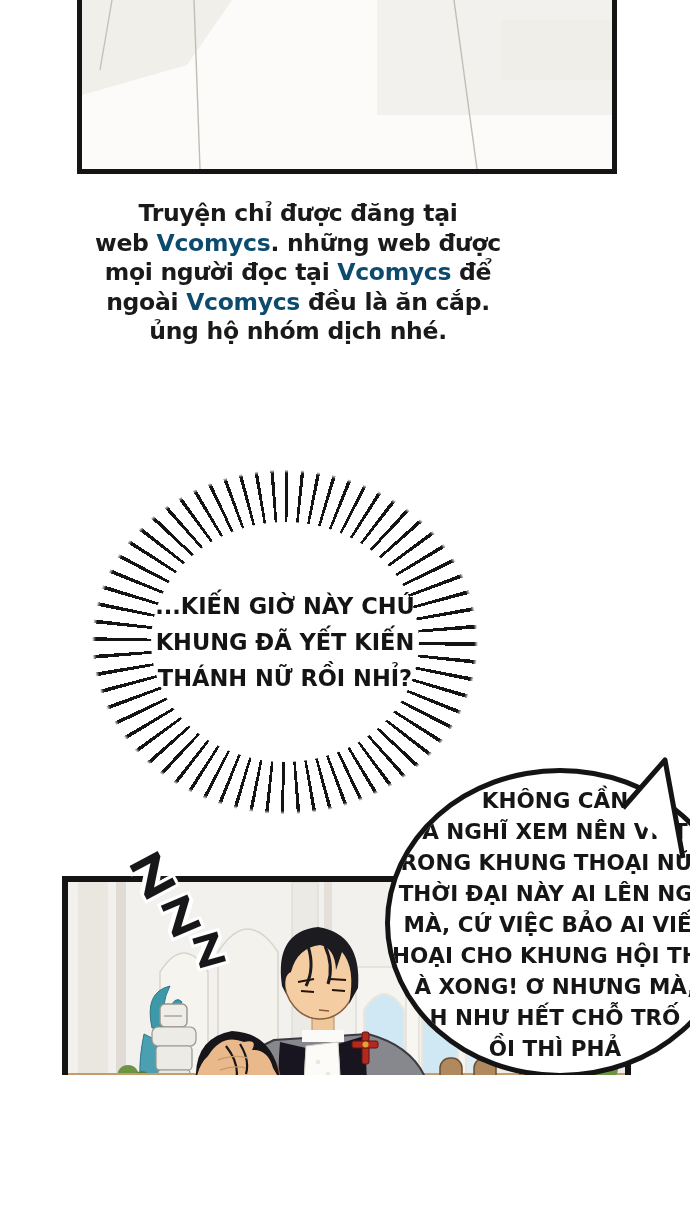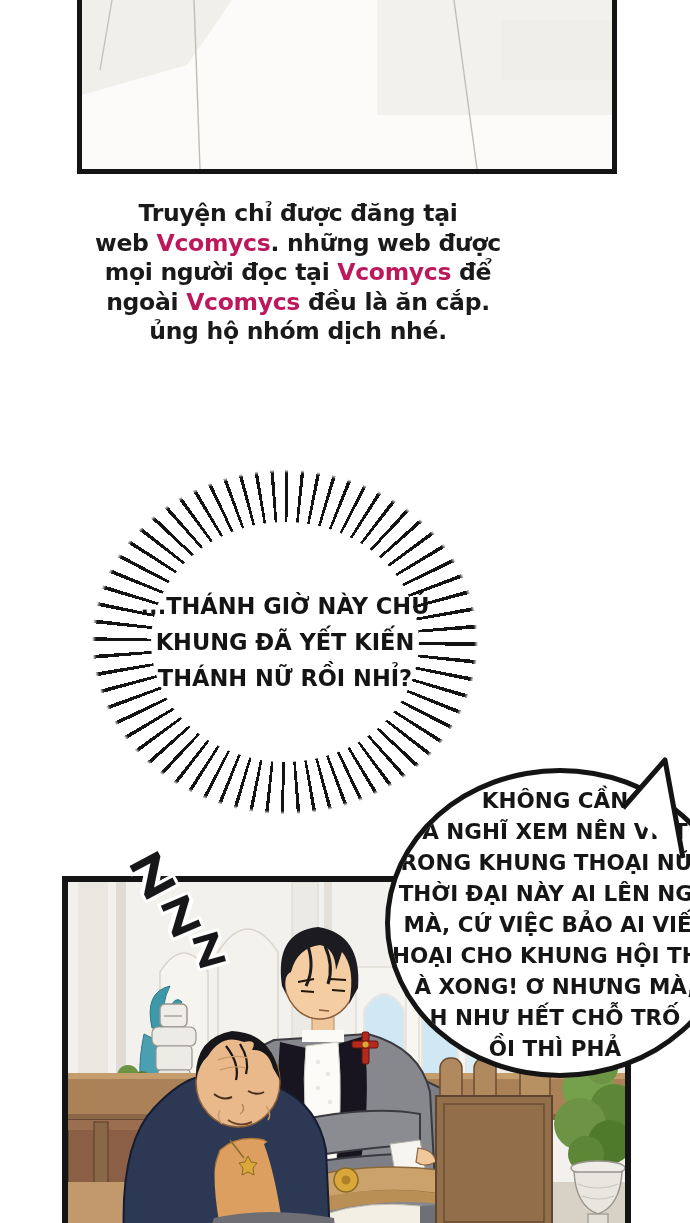--- a/index.html
+++ b/index.html
@@ -1,27 +1,27 @@
 <!DOCTYPE html>
 <html><head>
 <meta charset="utf-8">
 <style>
   html,body{margin:0;padding:0;background:#ffffff;}
-  .canvas{position:relative;width:690px;height:1223px;overflow:hidden;background:#ffffff;
+  .canvas{position:relative;width:690px;height:1075px;overflow:hidden;background:#ffffff;
           font-family:"DejaVu Sans",sans-serif;}
 
   
   .top-panel{position:absolute;left:77px;top:0;width:530px;height:169px;
              border:5px solid #141414;border-top:none;background:#fcfbf9;z-index:1;}
   .top-panel svg{display:block;}
 
   
   .note{position:absolute;left:38px;top:199px;width:520px;text-align:center;z-index:1;
         font-size:23.5px;font-weight:700;line-height:29.5px;color:#1a1a1a;letter-spacing:-.3px;}
-  .note span[data-tone="red"]{color:#be185d;}
+  .note span[data-tone="red"]{color:#0c4a6e;}
 
   
   .burst{position:absolute;left:88px;top:466px;width:394px;height:352px;z-index:1;}
   .burst-spikes{position:absolute;inset:0;border-radius:50%;
     background:repeating-conic-gradient(#141414 0deg 1.15deg,transparent 1.15deg 5.3deg);
     -webkit-mask-image:radial-gradient(closest-side,transparent 0 65%,#000 67% 96%,transparent 98%);
     mask-image:radial-gradient(closest-side,transparent 0 65%,#000 67% 96%,transparent 98%);}
   .burst-body{position:absolute;left:50%;top:50%;width:268px;height:240px;transform:translate(-50%,-50%);
     border-radius:50%;background:#ffffff;}
   .burst-text{position:absolute;inset:0;display:flex;flex-direction:column;align-items:center;
@@ -69,21 +69,21 @@
     <div><span data-tone="ink">web </span><span data-tone="red">Vcomycs</span><span data-tone="ink">. những web được</span></div>
     <div><span data-tone="ink">mọi người đọc tại </span><span data-tone="red">Vcomycs</span><span data-tone="ink"> để</span></div>
     <div><span data-tone="ink">ngoài </span><span data-tone="red">Vcomycs</span><span data-tone="ink"> đều là ăn cắp.</span></div>
     <div><span data-tone="ink">ủng hộ nhóm dịch nhé.</span></div>
   </div>
 
   <div class="burst">
     <div class="burst-spikes"></div>
     <div class="burst-body"></div>
     <div class="burst-text">
-      <div>...THÁNH GIỜ NÀY CHÚ</div>
+      <div>...KIẾN GIỜ NÀY CHÚ</div>
       <div>KHUNG ĐÃ YẾT KIẾN</div>
       <div>THÁNH NỮ RỒI NHỈ?</div>
     </div>
   </div>
 
   <div class="bottom-panel">
     <svg width="557" height="354" viewBox="0 0 557 354">
 
       <g>
         <rect x="0" y="0" width="557" height="354" fill="#f3f1ed"></rect>

